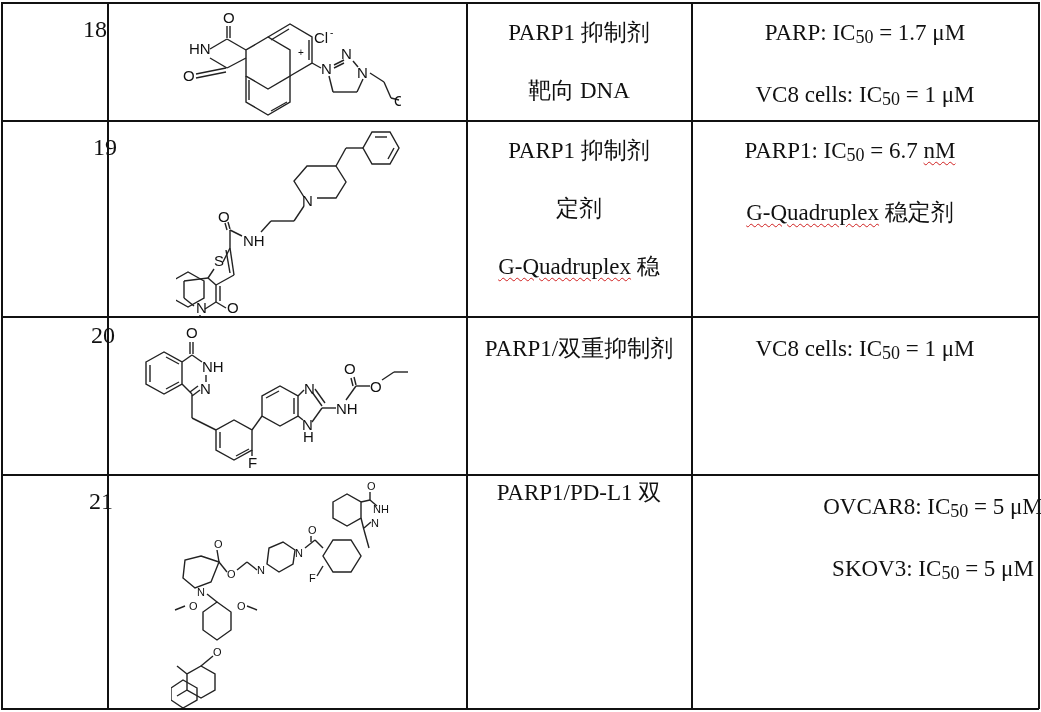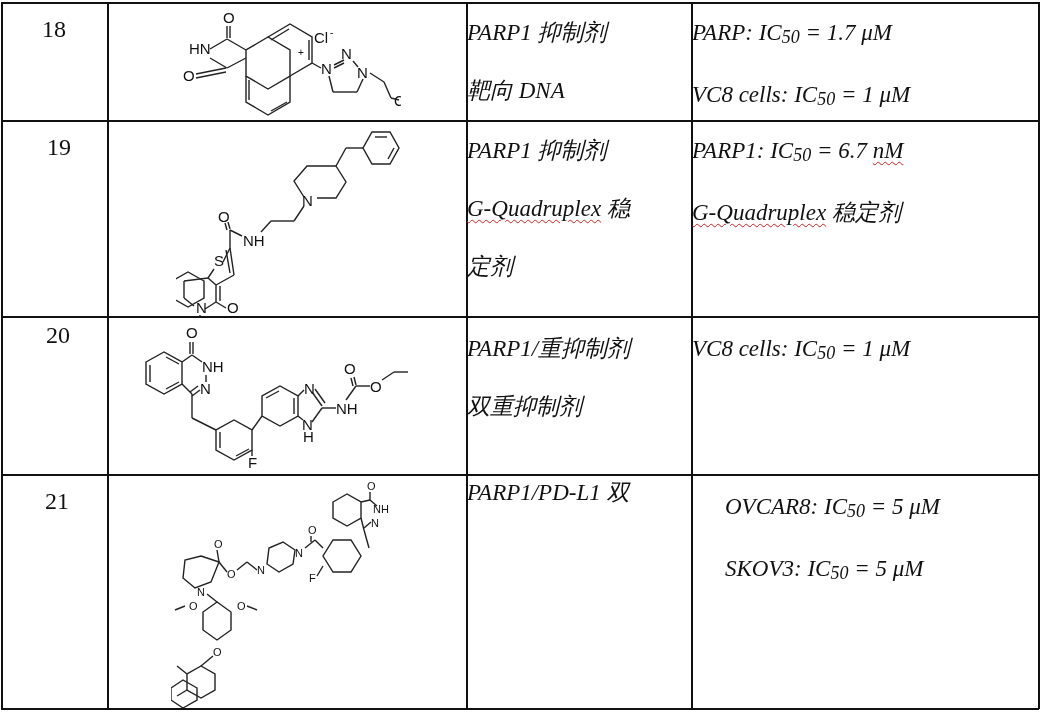--- a/index.html
+++ b/index.html
@@ -1,22 +1,22 @@
 <!DOCTYPE html>
 <html><head>
 <meta charset="utf-8">
 <style>
   html, body { margin:0; padding:0; background:#ffffff; }
   body { width:1041px; height:712px; overflow:hidden; position:relative; font-family:"Liberation Serif","DejaVu Serif",serif; color:#111; }
   .grid { position:absolute; left:1px; top:2px; width:1038px; height:707px; }
   .hline { position:absolute; left:0; width:1038px; height:1.5px; background:#111; }
   .vline { position:absolute; top:0; height:707px; width:1.5px; background:#111; }
   .cell { position:absolute; box-sizing:border-box; }
-  .num { font-size:24px; text-align:center; }
-  .txt { font-size:23px; line-height:58px;font-style:italic; }
+  .num { font-size:24px; text-align:right; }
+  .txt { font-size:23px; text-align:center; line-height:58px; }
   .txt .line { display:block; white-space:nowrap; }
   sub.s { font-size:18px; vertical-align:-3px; letter-spacing:0; }
   .wavy { text-decoration: underline wavy #d02020; text-decoration-thickness:1px; text-underline-offset:3px; }
   svg.mol { position:absolute; }
   svg.mol text { font-family:"Liberation Sans","DejaVu Sans",sans-serif; font-size:15px; fill:#111; }
   svg.mol line, svg.mol polyline, svg.mol polygon, svg.mol path { stroke:#222; stroke-width:1.4; fill:none; }
 </style>
 </head>
 <body>
 
@@ -125,22 +125,22 @@
     <line x1="40" y1="176" x2="29" y2="183"></line>
     <text x="20" y="187">N</text>
     <line x1="24" y1="189" x2="24" y2="196"></line>
     <line x1="18" y1="180" x2="8" y2="172"></line>
     <line x1="8" y1="172" x2="8" y2="155"></line>
     <line x1="8" y1="155" x2="32" y2="152"></line>
     <polygon points="8,155 -8,146 -24,155 -24,172 -8,181 8,172" transform="translate(20,0)"></polygon>
   </svg>
   <div class="cell txt" style="left:466px;top:120px;width:224px">
     <span class="line">PARP1 抑制剂</span>
+    <span class="line">定剂</span>
     <span class="line"><span class="wavy">G-Quadruplex</span> 稳</span>
-    <span class="line">定剂</span>
   </div>
   <div class="cell txt" style="left:691px;top:120px;width:316px">
     <span class="line"><span>PARP1: IC</span><sub class="s">50</sub><span> = 6.7 </span><span class="wavy">nM</span></span>
     <span class="line"><span class="wavy">G-Quadruplex</span><span> 稳定剂</span></span>
   </div>
 
   <div class="cell num" style="left:0;top:320px;width:114px">20</div>
   <svg class="mol" style="left:135px;top:320px" width="300" height="150" viewBox="0 0 300 150">
     <text x="50" y="16">O</text>
     <line x1="54" y1="20" x2="54" y2="32"></line>
@@ -183,22 +183,21 @@
     <line x1="210" y1="78" x2="220" y2="64"></line>
     <text x="208" y="52">O</text>
     <line x1="215" y1="56" x2="217" y2="64"></line>
       <line x1="218" y1="55" x2="220" y2="63"></line>
     <line x1="220" y1="64" x2="234" y2="64"></line>
     <text x="234" y="70">O</text>
     <line x1="246" y1="58" x2="258" y2="50"></line>
     <line x1="258" y1="50" x2="272" y2="50"></line>
   </svg>
   <div class="cell txt" style="left:466px;top:318px;width:224px">
-    <span class="line">PARP1/重抑制剂</span>
-    <span class="line">双重抑制剂</span>
+    <span class="line">PARP1/双重抑制剂</span>
   </div>
   <div class="cell txt" style="left:691px;top:318px;width:346px">
     <span class="line"><span>VC8 cells: IC</span><sub class="s">50</sub><span> = 1 μM</span></span>
   </div>
 
   <div class="cell num" style="left:0;top:486px;width:112px">21</div>
   <svg class="mol" style="left:170px;top:476px" width="250" height="230" viewBox="0 0 250 230">
     <g style="font-size:11px">
 
     <text x="196" y="12" style="font-size:11px">O</text>

